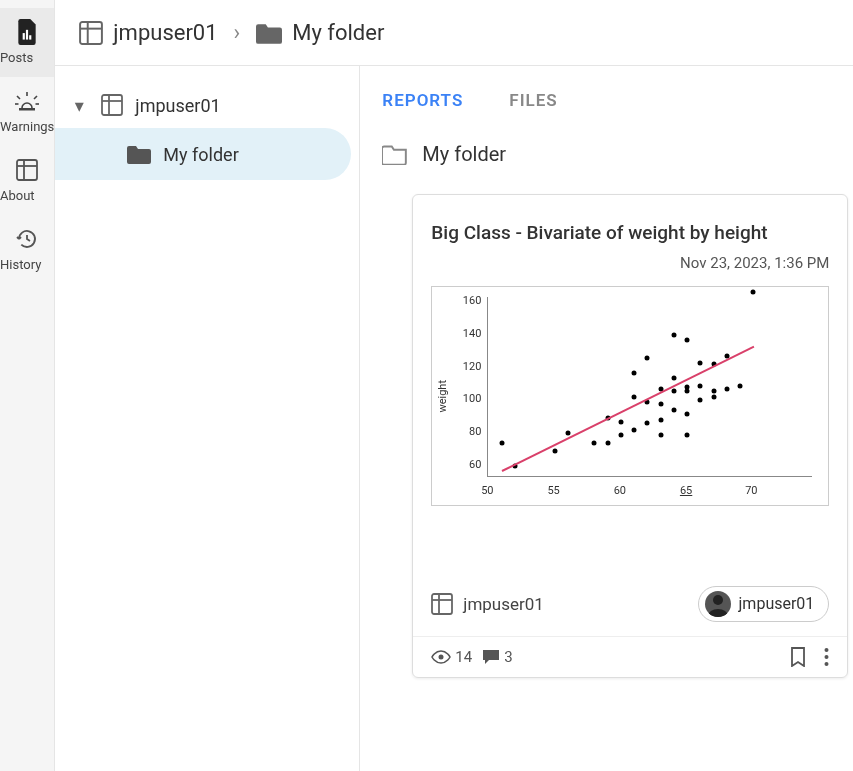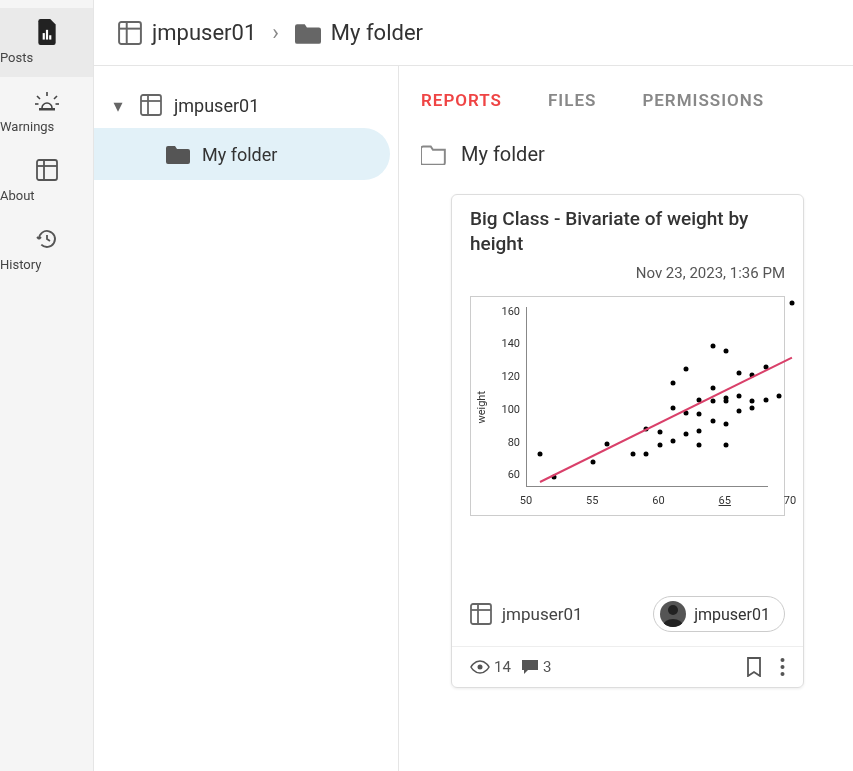--- a/index.html
+++ b/index.html
@@ -16,24 +16,24 @@
   .chev { color:#888; font-size:22px; }
   .body-row { flex:1; display:flex; }
   .tree-panel { width:305px; border-right:1px solid #e5e5e5; padding-top:16px; }
   .tree-row { display:flex; align-items:center; gap:12px; height:46px; padding-left:14px; font-size:18px; color:#333; cursor:pointer; }
   .tree-row .caret { width:20px; text-align:center; color:#666; }
   .tree-row.child { padding-left:72px; background:#e2f1f8; border-radius:0 28px 28px 0; margin-right:8px; height:52px; }
   .tree-row.child .folder-ic { color:#555; }
   .content { flex:1; padding:20px 22px 10px 22px; }
   .tabs { display:flex; gap:46px; font-size:17px; font-weight:600; letter-spacing:1px; color:#888; margin-bottom:28px; }
   .tab { cursor:pointer; padding:4px 0; }
-  .tab.active { color:#ef4444; }
+  .tab.active { color:#3b82f6; }
   .folder-title-row { display:flex; align-items:center; gap:14px; font-size:20px; color:#333; margin-bottom:28px; }
   .folder-title-row svg { color:#888; }
-  .card { width:353px; margin-left:30px; border:1px solid #ddd; border-radius:6px; box-shadow:0 1px 3px rgba(0,0,0,0.08); padding:12px 18px 10px 18px; }
+  .card { width:436px; margin-left:30px; border:1px solid #ddd; border-radius:6px; box-shadow:0 1px 3px rgba(0,0,0,0.08); padding:26px 18px 10px 18px; }
   .card-title { font-size:19px; font-weight:500; color:#333; line-height:1.3; }
   .card-date { font-size:15px; color:#555; text-align:right; margin:8px 0 14px 0;}
   .plot-wrap { border:1px solid #ccc; padding:6px 10px 4px 4px; height:220px; position:relative; display:flex; }
   .ylab-rot { font-size:11px; color:#333; writing-mode:vertical-rl; transform:rotate(180deg); align-self:center; margin-right:2px;}
   .axes { flex:1; position:relative; }
   .plot-area { position:absolute; left:36px; right:6px; top:4px; bottom:24px; border-left:1px solid #888; border-bottom:1px solid #888; }
   .tick-y { position:absolute; left:0; font-size:11px; color:#333; transform:translateY(-50%); width:30px; text-align:right;}
   .tick-x { position:absolute; bottom:4px; font-size:11px; color:#333; transform:translateX(-50%);}
   .pt { position:absolute; width:5px; height:5px; background:#000; border-radius:50%; transform:translate(-50%,50%);}
   .trend { position:absolute; background:#d9406a; height:2px; transform-origin:left center;}
@@ -138,21 +138,20 @@
             <path fill="#555" d="M2 2h7l2 3h11a2 2 0 0 1 2 2v11a2 2 0 0 1-2 2H2a2 2 0 0 1-2-2V4a2 2 0 0 1 2-2z"></path>
           </svg>
         <span>My folder</span>
       </div>
     </div>
 
     <div class="content">
       <div class="tabs">
         <div class="tab active">REPORTS</div>
         <div class="tab">FILES</div>
-        <div class="tab">PERMISSIONS</div>
       </div>
 
       <div class="folder-title-row">
         <svg width="26" height="22" viewBox="0 0 24 20">
             <path fill="none" stroke="#888" stroke-width="1.8" d="M2 3h7l2 3h11v12a2 2 0 0 1-2 2H2a2 2 0 0 1-2-2V5a2 2 0 0 1 2-2z"></path>
           </svg>
         <span>My folder</span>
       </div>
 
       <div class="card">

